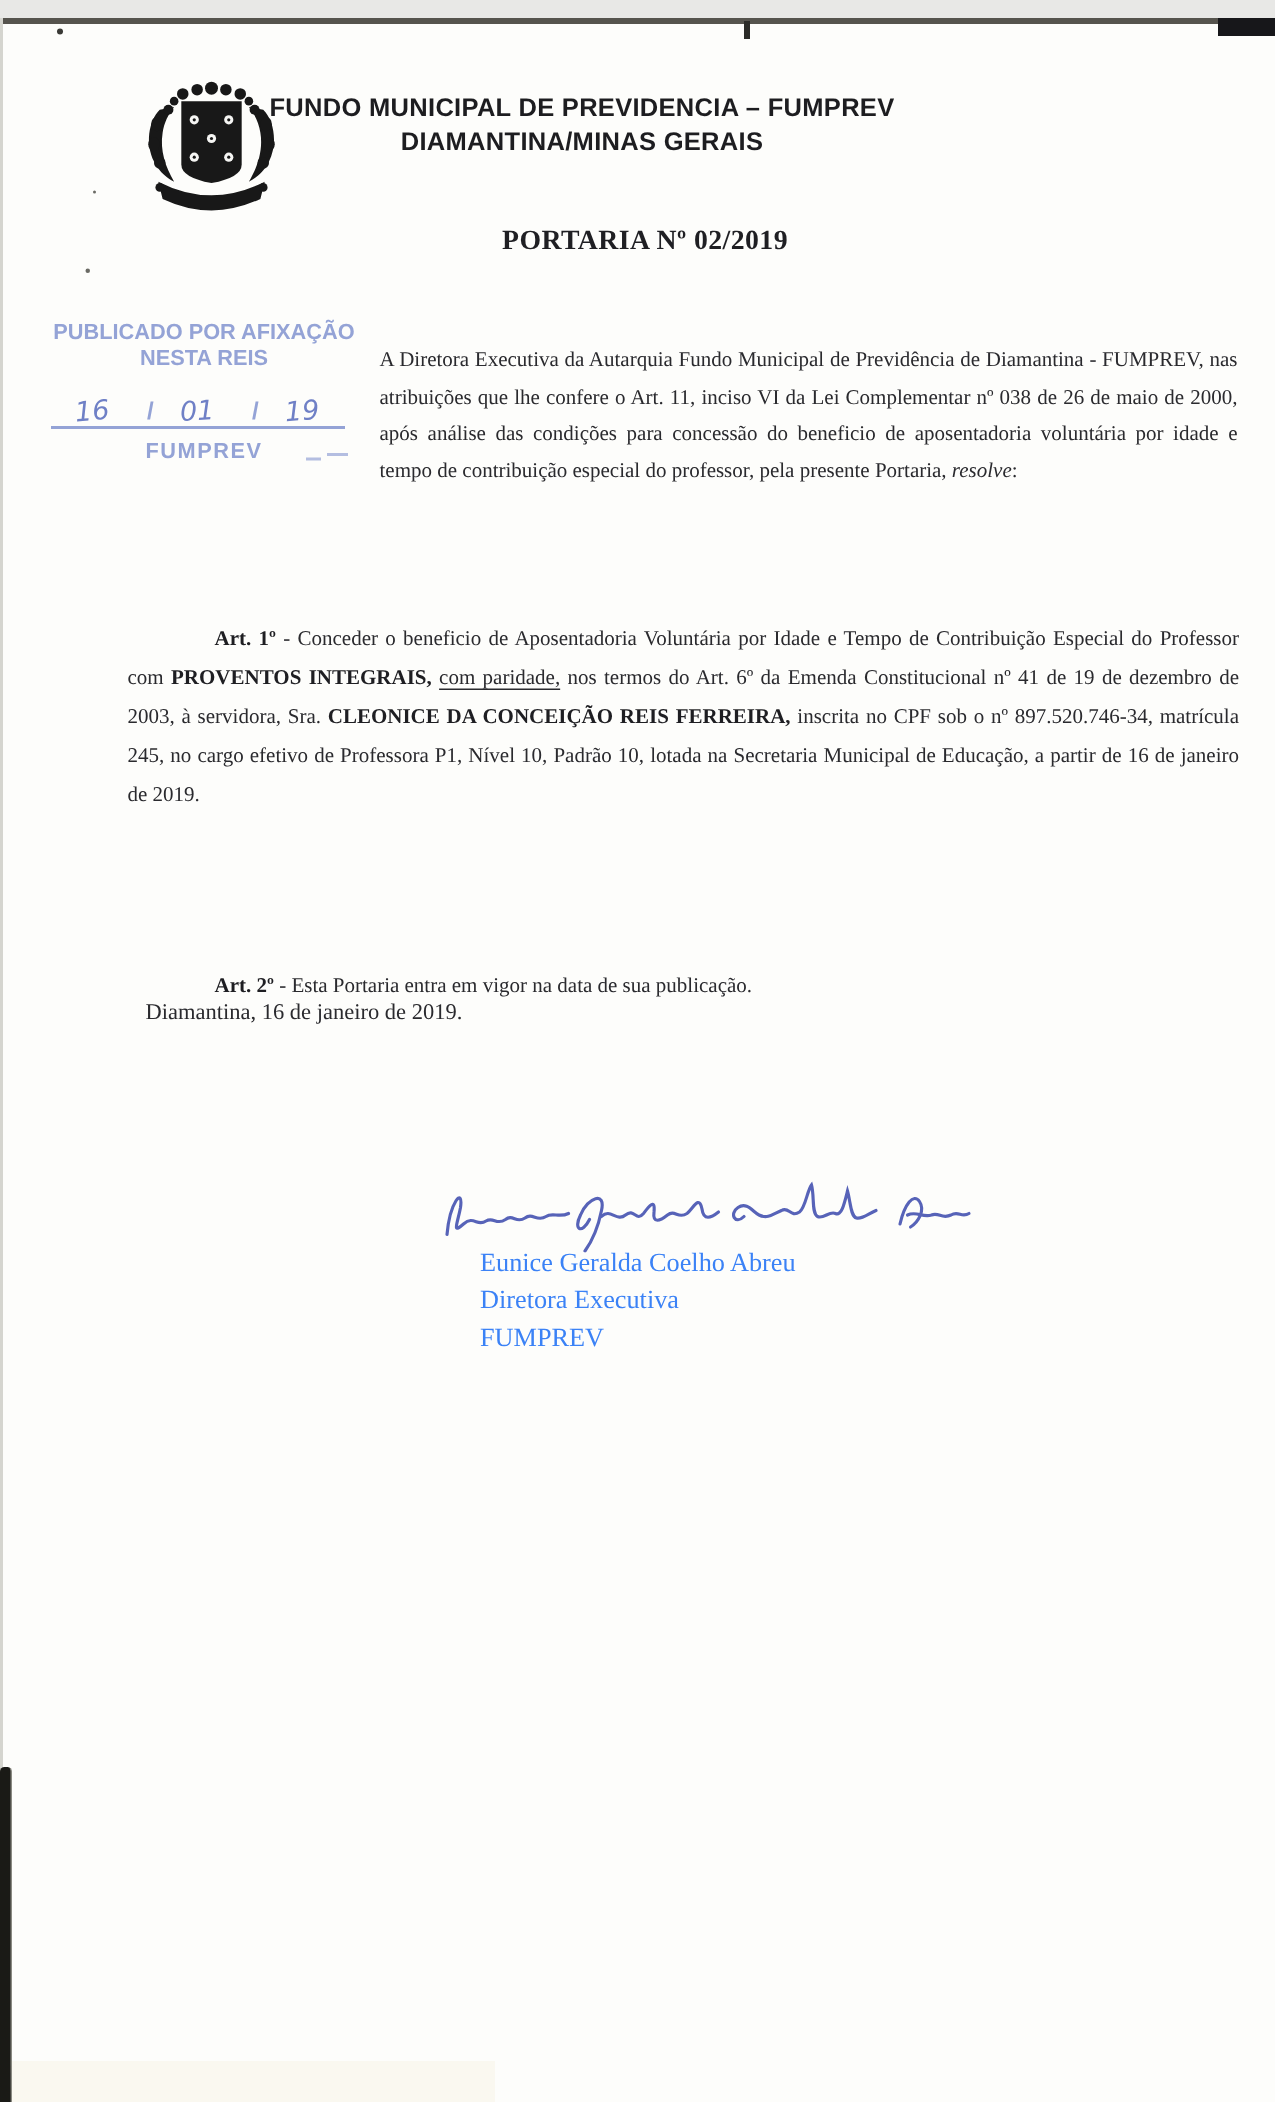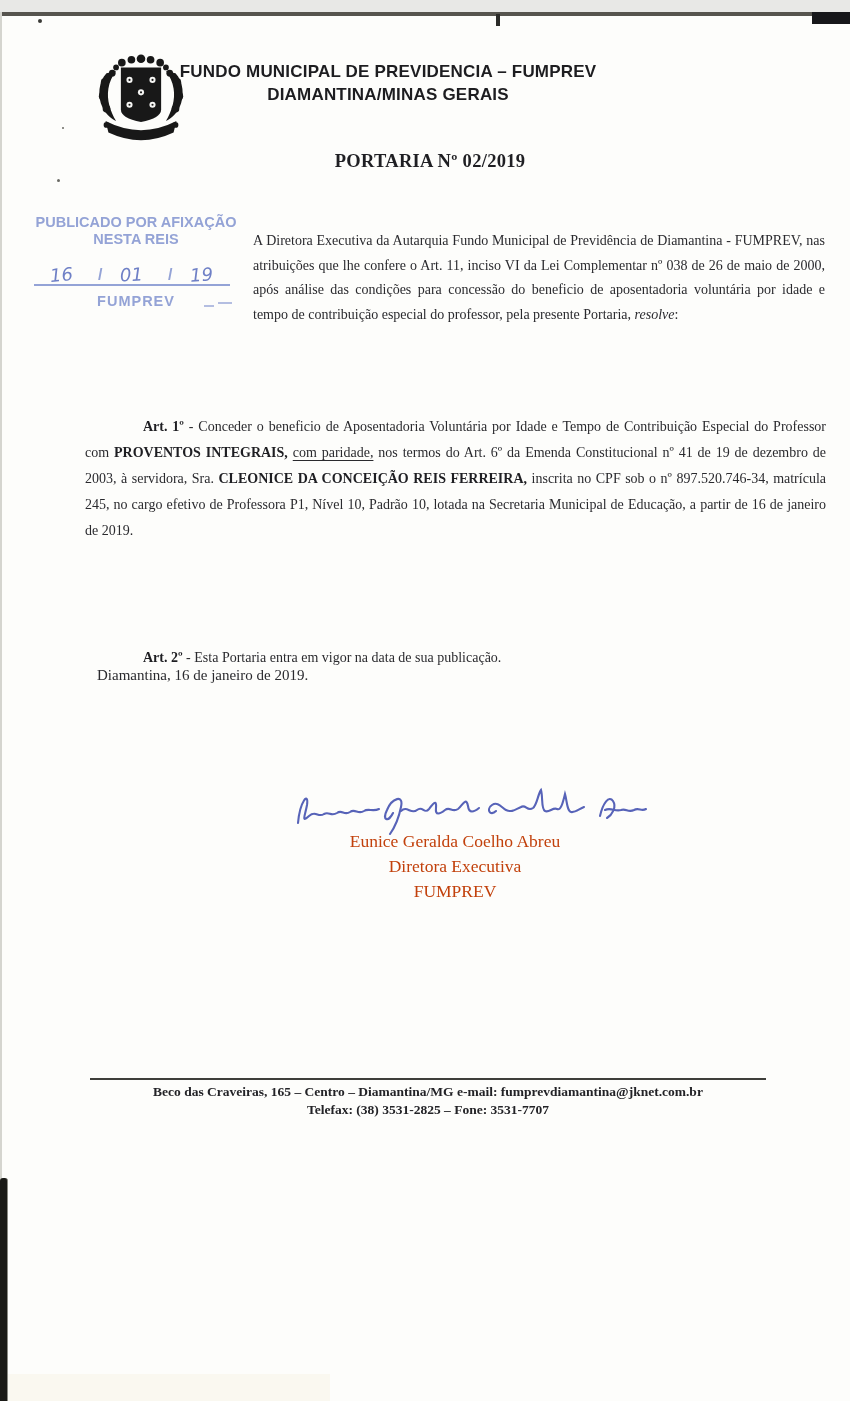--- a/index.html
+++ b/index.html
@@ -53,21 +53,21 @@
   #article-1{top:388px;}
   #article-2{top:619px;}
   .dateline{position:absolute;top:655px;left:97px;font-size:15px;}
   b{color:#1e1e22;}
   .u{text-decoration:underline;text-underline-offset:3px;}
   .it{font-style:italic;}
   
   .sig-svg{position:absolute;top:773px;left:288px;width:365px;height:50px;}
   .sig-block{
     position:absolute;top:817px;left:320px;width:270px;
-    text-align:center;font-size:17.5px;line-height:25px;color:#c2410c;
+    font-size:17.5px;line-height:25px;color:#3b82f6;
   }
   
   .footer{position:absolute;top:1066px;left:90px;width:676px;text-align:center;}
   .footer-rule{border:none;border-top:2.5px solid #3e3e3a;margin:0 0 3px 0;}
   .footer-text{font-weight:bold;font-size:13.5px;line-height:17.5px;color:#232327;}
 </style>
 </head>
 <body>
 
 <div id="page">
@@ -170,19 +170,14 @@
       <path d="M317,25 C323,22 327,27 333,25 C338,23 340,28 346,25 C351,22 353,27 358,24" stroke="#5763b8"></path>
     </g>
   </svg>
 
   <div class="sig-block">
     <div>Eunice Geralda Coelho Abreu</div>
     <div>Diretora Executiva</div>
     <div>FUMPREV</div>
   </div>
 
-  <div class="footer">
-    <hr class="footer-rule">
-    <div class="footer-text">Beco das Craveiras, 165 – Centro – Diamantina/MG e-mail: fumprevdiamantina@jknet.com.br</div>
-    <div class="footer-text">Telefax: (38) 3531-2825 – Fone: 3531-7707</div>
-  </div>
 
 </div>
 
 </body></html>

